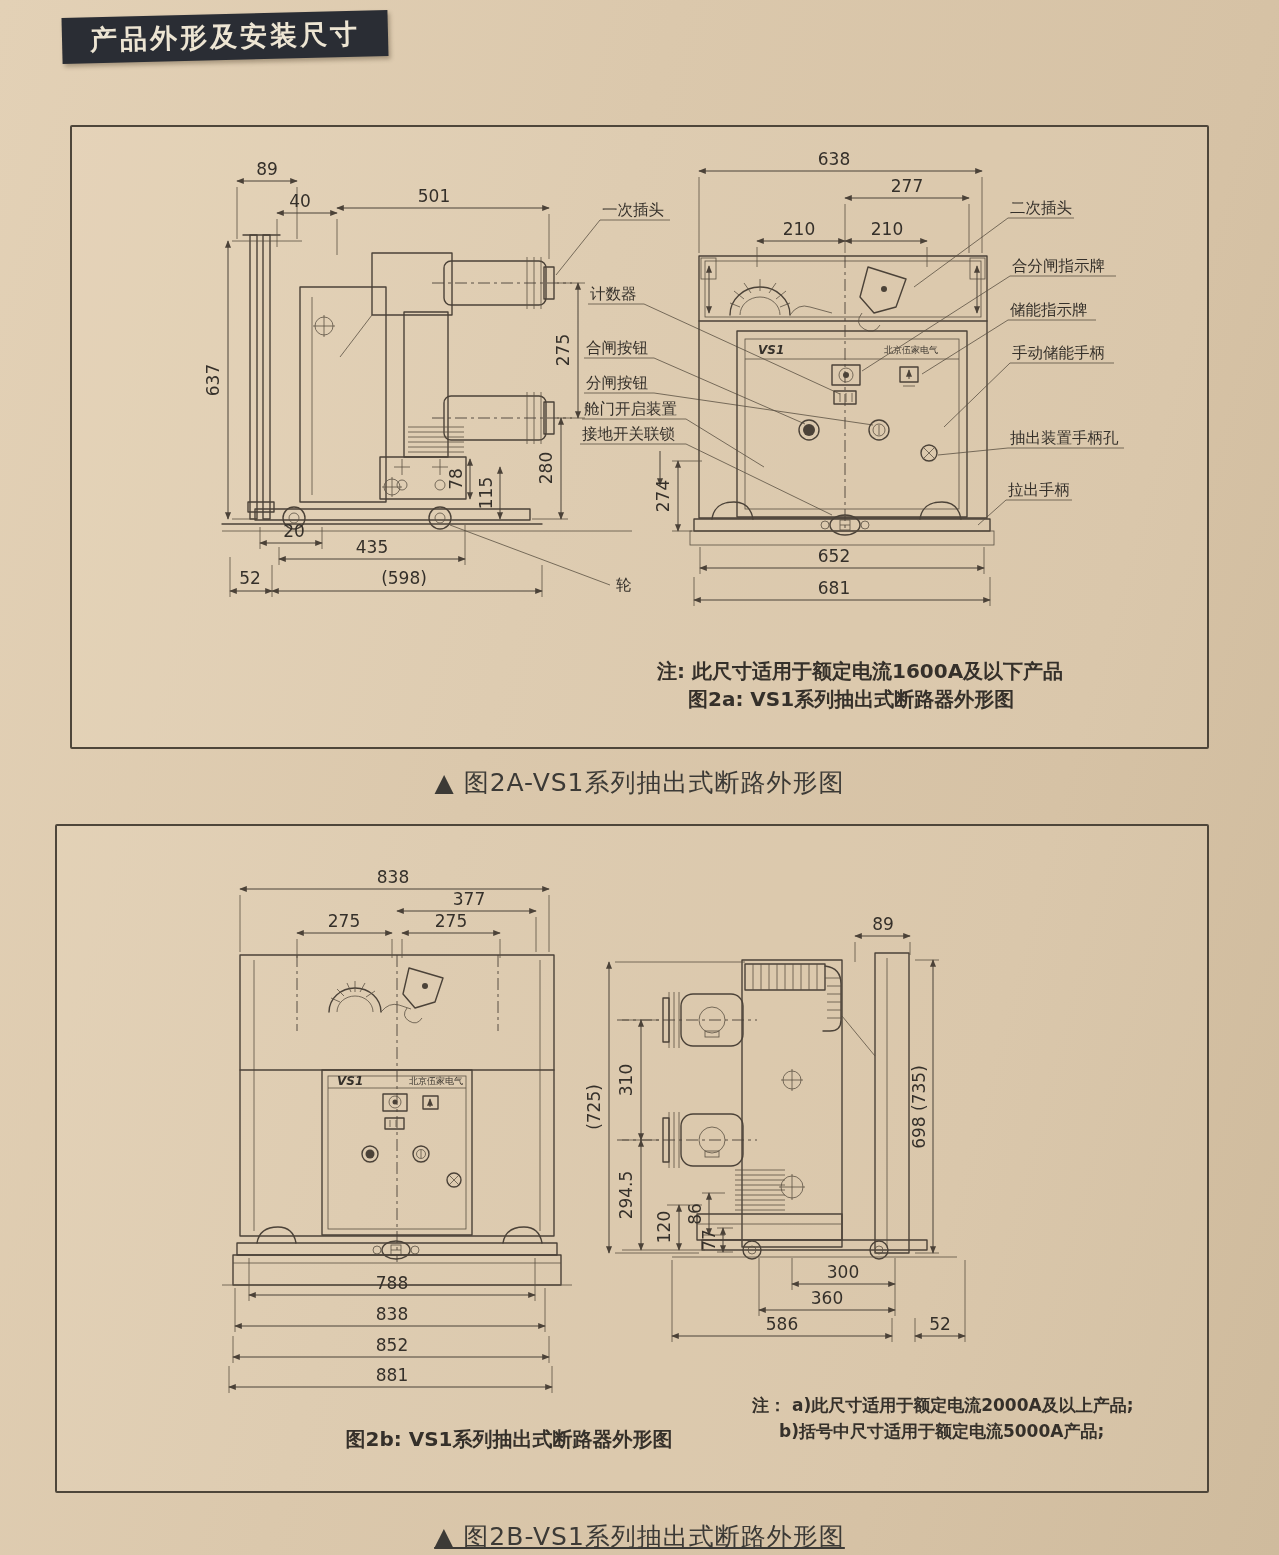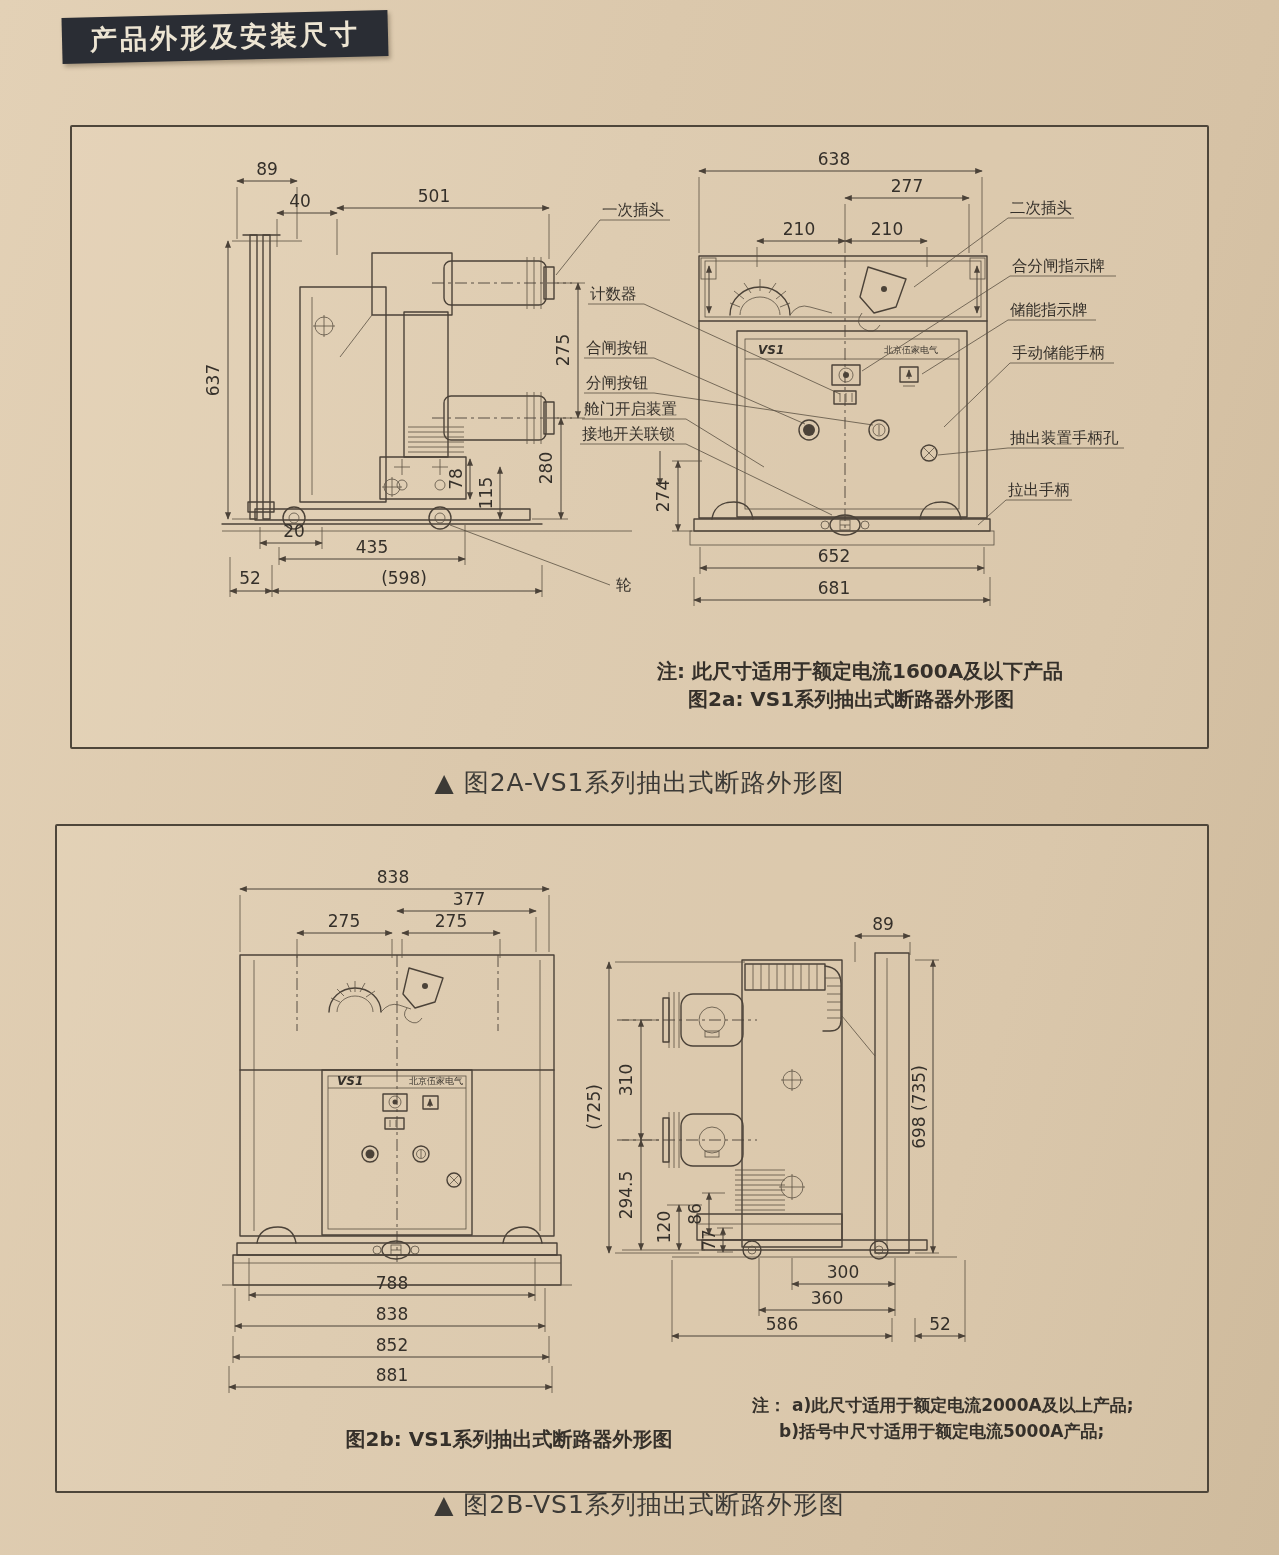--- a/index.html
+++ b/index.html
@@ -20,21 +20,21 @@
     position:absolute;border:2px solid #4e463a;border-radius:2px;
     background:rgba(255,246,228,.10);
   }
   .box-a{left:70px;top:125px;width:1135px;height:620px;}
   .box-b{left:55px;top:824px;width:1150px;height:665px;}
   .caption{
     position:absolute;left:0;width:100%;text-align:center;
     font-size:25px;color:#3c3a36;font-weight:500;letter-spacing:1px;
   }
   .cap-a{top:766px;}
-  .cap-b{top:1488px;}
+  .cap-b{top:1520px;text-decoration:underline;}
   svg{display:block;}
   
   .ln{stroke:#4b4238;stroke-width:1.4;fill:none;stroke-linejoin:round;stroke-linecap:round;}
   .tn{stroke:#5a5043;stroke-width:.8;fill:none;}
   .dm{stroke:#4b4238;stroke-width:1;fill:none;}
   .cl{stroke:#4b4238;stroke-width:.9;fill:none;stroke-dasharray:12 4 3 4;}
   .fil{fill:#4b4238;stroke:none;}
   .ar{marker-start:url(#aA);marker-end:url(#aA);}
   .ae{marker-end:url(#aA);}
   .arB{marker-start:url(#aB);marker-end:url(#aB);}

